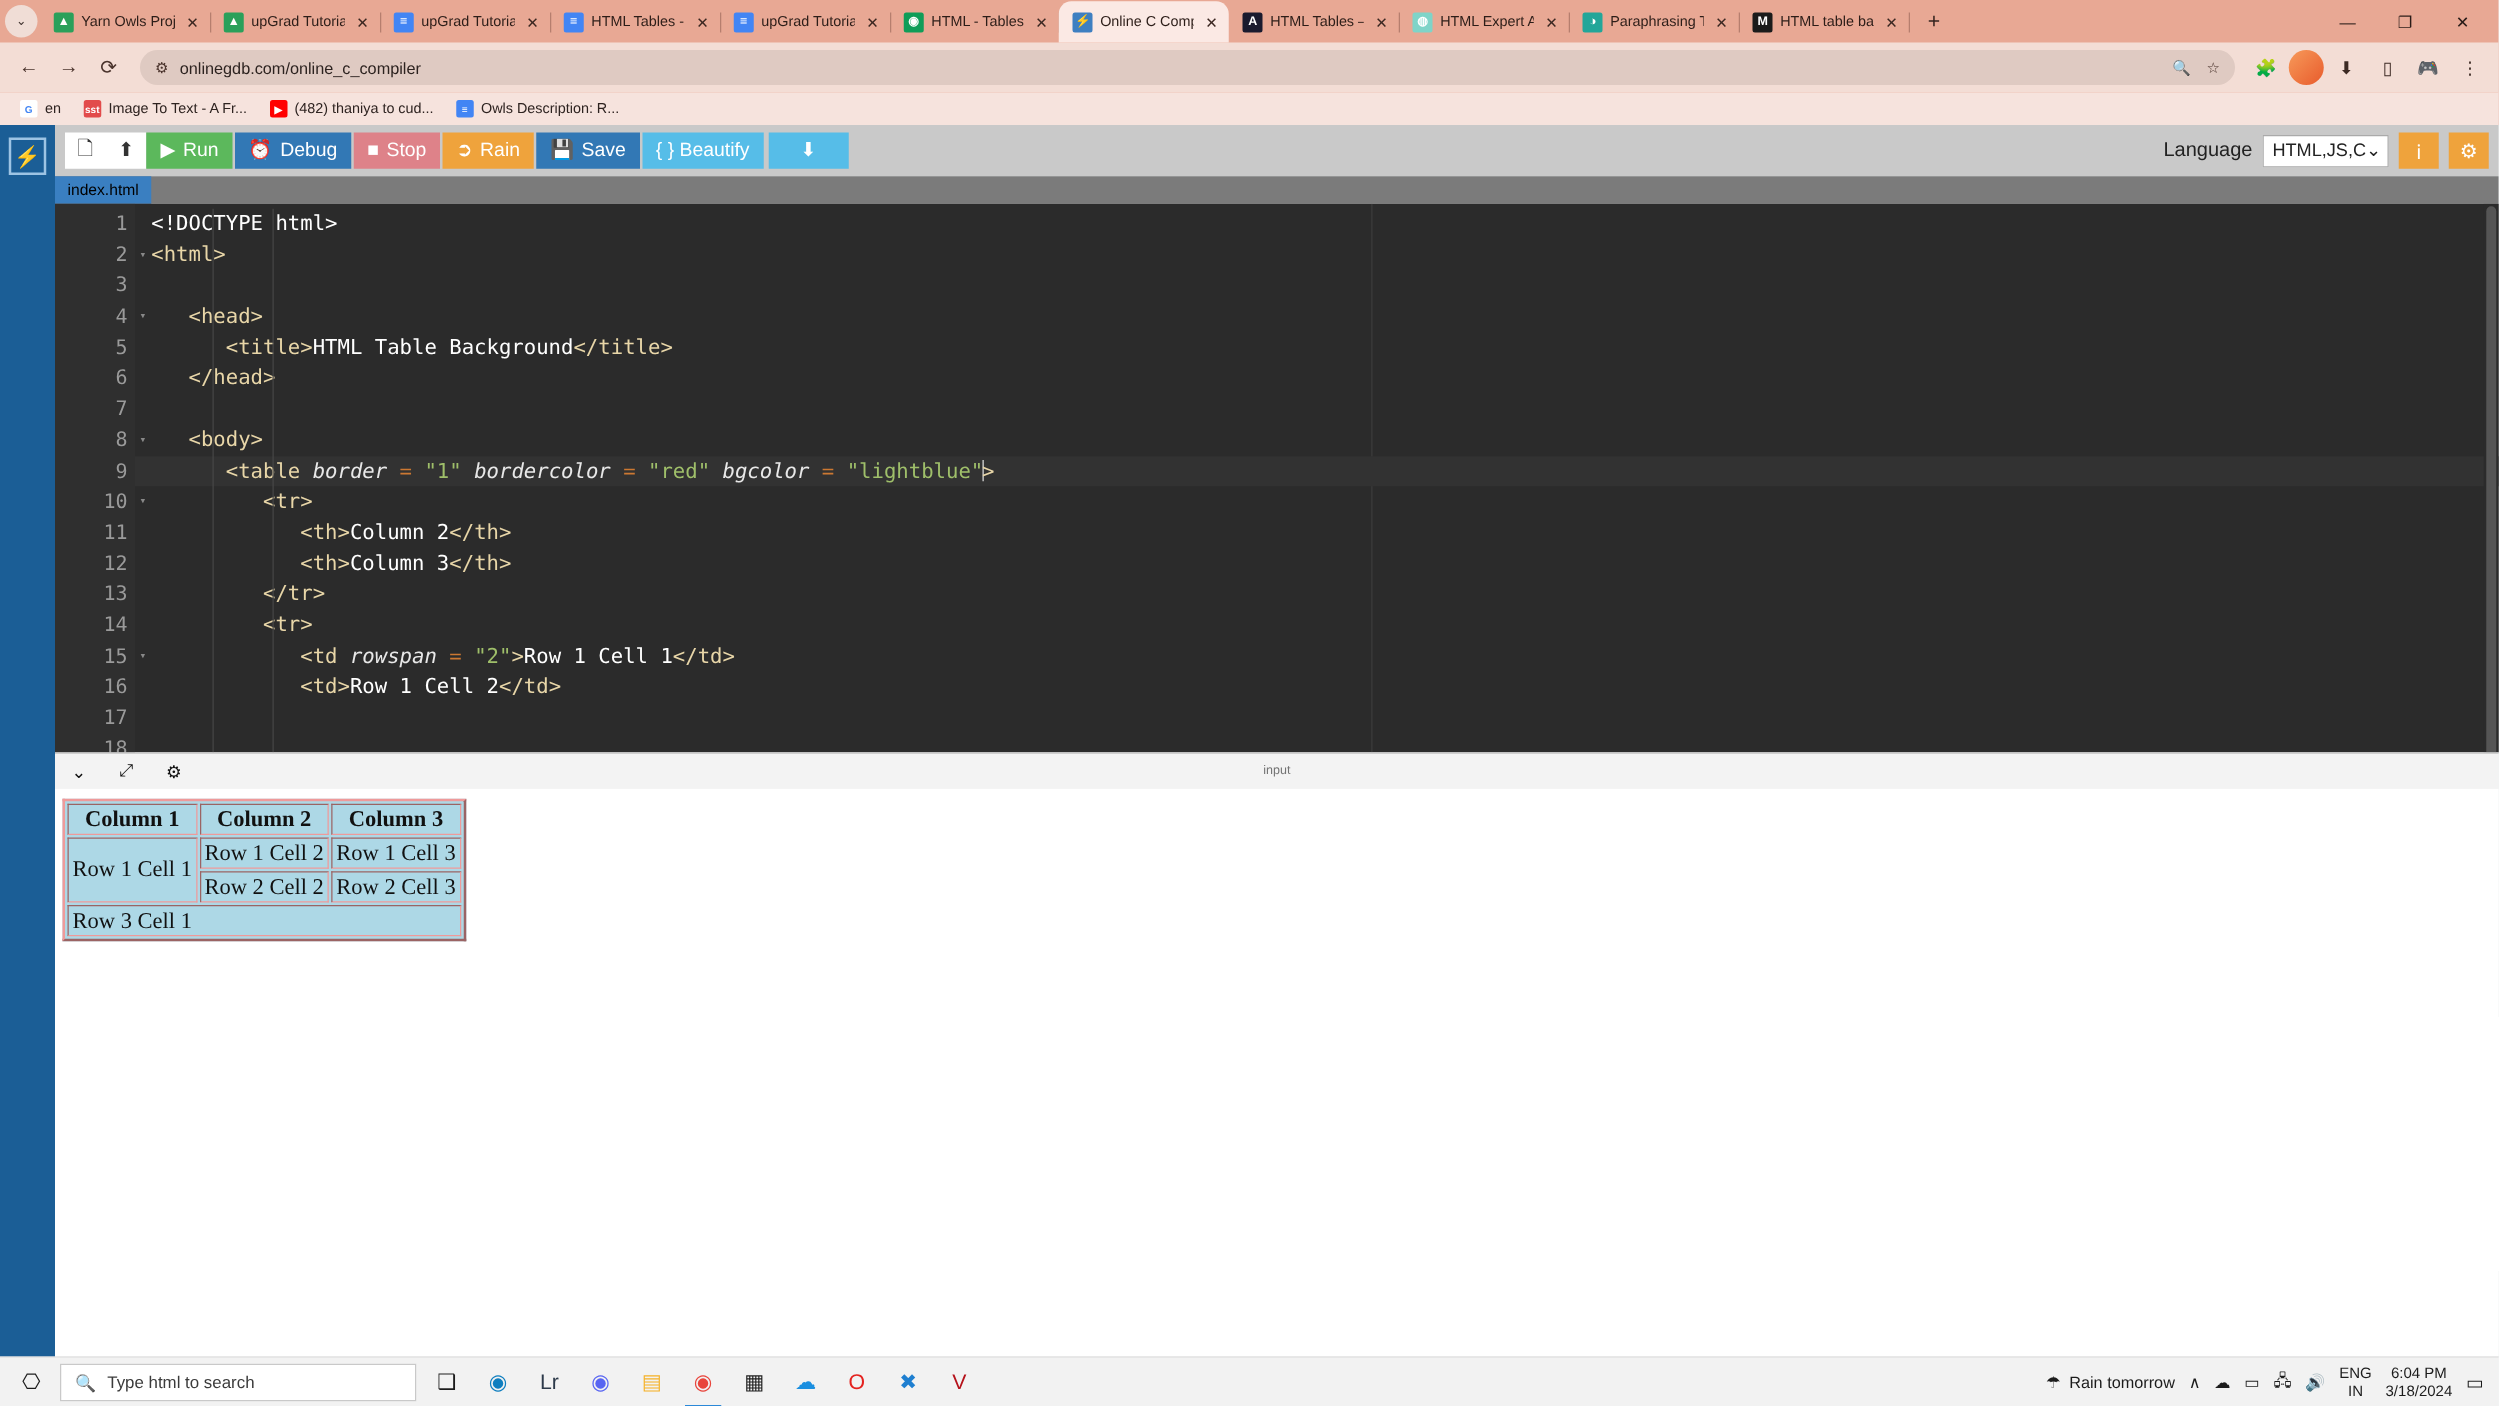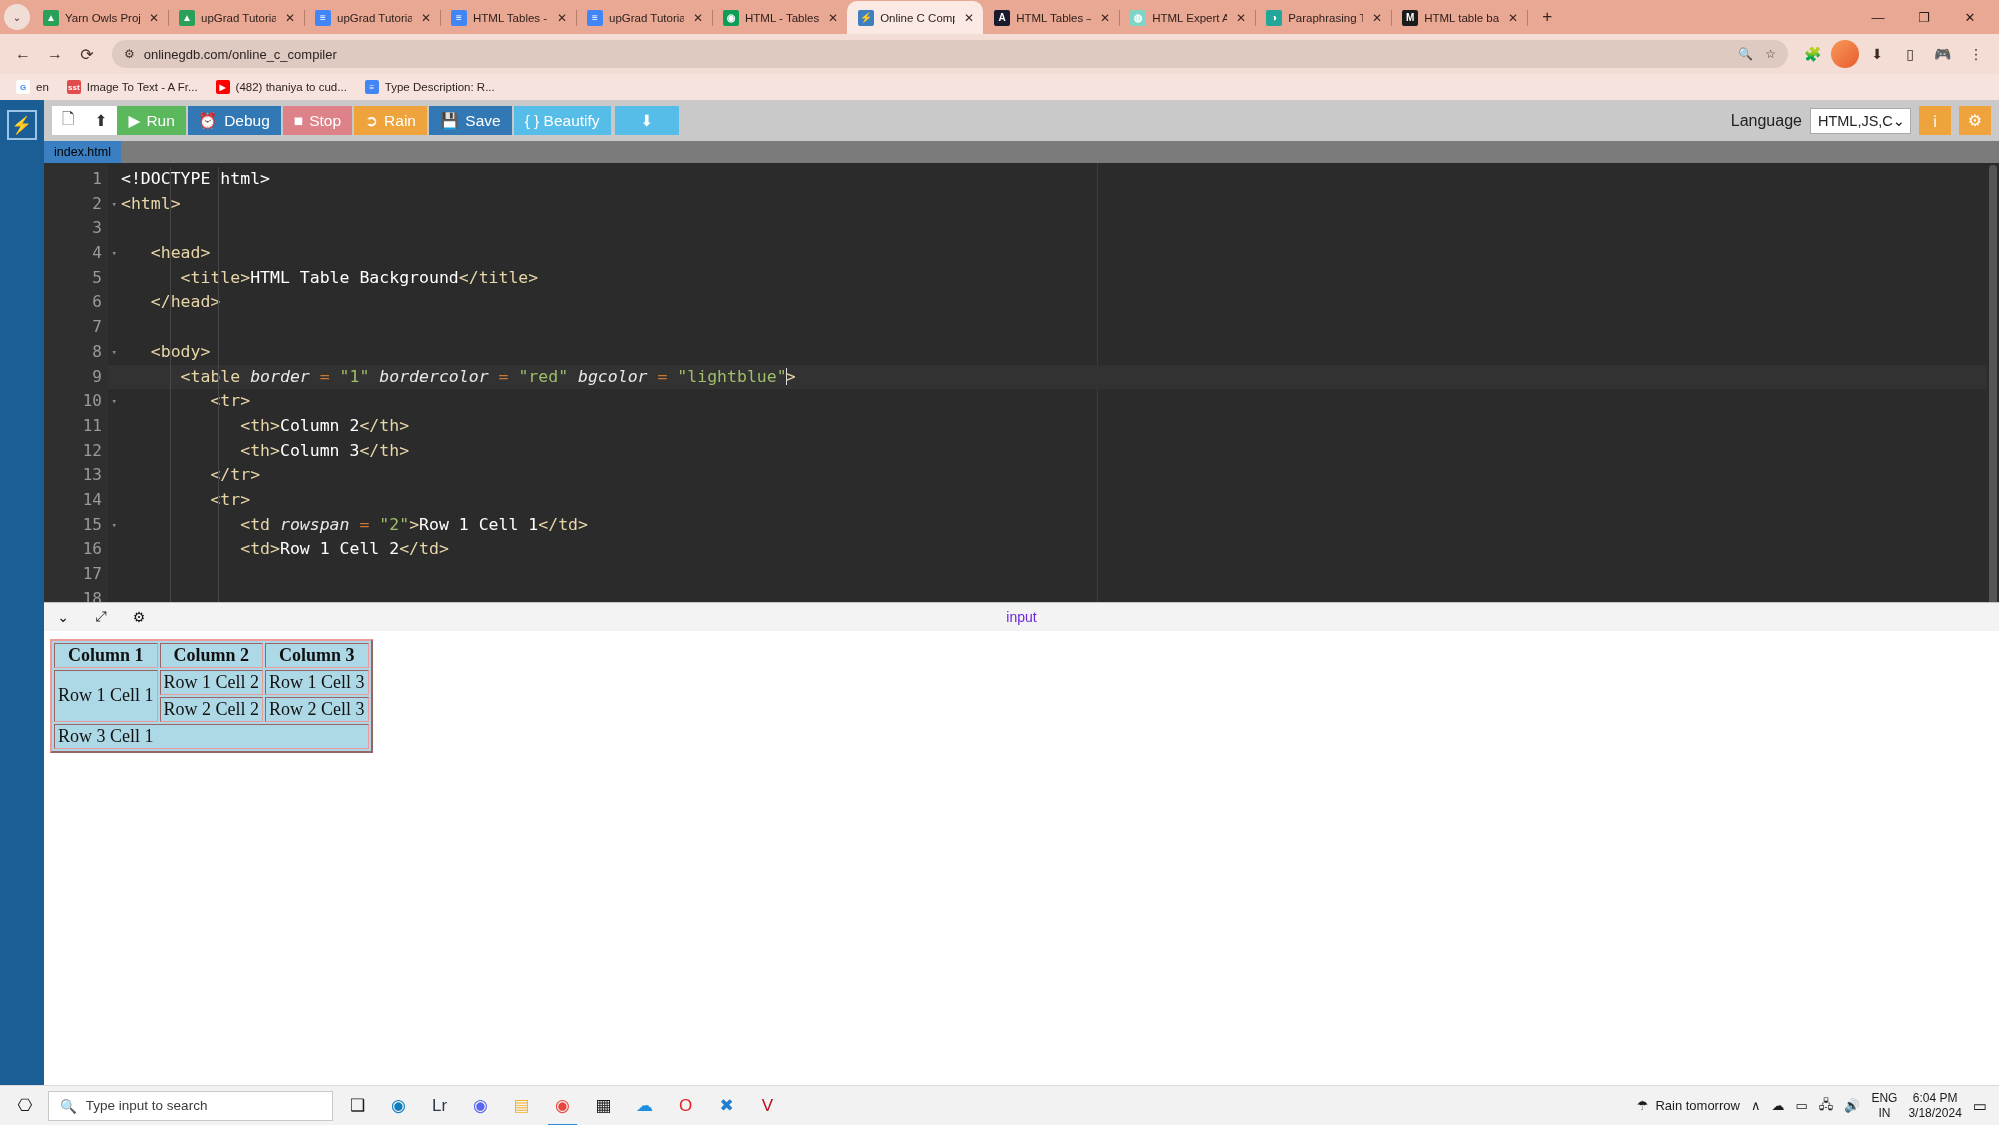--- a/index.html
+++ b/index.html
@@ -203,21 +203,21 @@
 
   
   .outputbar {
     height:29px; background:#f3f3f3; border-top:1px solid #c4c4c4;
     display:flex; align-items:center; gap:20px; padding:0 10px;
     position:relative; flex:none;
   }
   .out-ico { font-size:14px; color:#111; width:18px; text-align:center; }
   .out-title {
     position:absolute; left:0; right:0; text-align:center;
-    font-size:14px; color:#6d28d9; pointer-events:none;
+    font-size:10px; color:#737373; pointer-events:none;
   }
   .outputpane { flex:1; background:#fff; padding:8px 6px; overflow:hidden; }
 
   table.render {
     border-collapse:separate; border-spacing:2px;
     background:lightblue; border:2px outset #ef9a9a;
     font-family:"Liberation Serif", serif; font-size:18px; color:#111;
   }
   table.render th, table.render td {
     border:1px inset #ef9a9a; background:lightblue;
@@ -368,21 +368,21 @@
       <div class="bm">
         <span class="bm-ico" style="background:#e24b4b;color:#fff">sst</span>
         <span>Image To Text - A Fr...</span>
       </div>
       <div class="bm">
         <span class="bm-ico" style="background:#ff0000;color:#fff">▶</span>
         <span>(482) thaniya to cud...</span>
       </div>
       <div class="bm">
         <span class="bm-ico" style="background:#4285f4;color:#fff">≡</span>
-        <span>Type Description: R...</span>
+        <span>Owls Description: R...</span>
       </div>
     </div>
 </div>
 
 <div id="app">
 
   <div class="leftrail">
     <div class="rail-icon">⚡</div>
   </div>
 
@@ -509,21 +509,21 @@
         </table>
     </div>
 
   </div>
 </div>
 
 <div id="taskbar">
   <div class="tb-start">⎔</div>
   <div class="searchbox">
     <span>🔍</span>
-    <span>Type input to search</span>
+    <span>Type html to search</span>
   </div>
   <div id="taskbar-apps" style="display:flex;align-items:center;">
       <div class="tb-app" style="color: rgb(28, 28, 28);">❑</div>
       <div class="tb-app" style="color: rgb(15, 126, 191);">◉</div>
       <div class="tb-app" style="color: rgb(45, 58, 74);">Lr</div>
       <div class="tb-app" style="color: rgb(88, 101, 242);">◉</div>
       <div class="tb-app" style="color: rgb(245, 179, 44);">▤</div>
       <div class="tb-app active" style="color: rgb(232, 69, 60);">◉</div>
       <div class="tb-app" style="color: rgb(26, 26, 26);">▦</div>
       <div class="tb-app" style="color: rgb(27, 143, 224);">☁</div>

